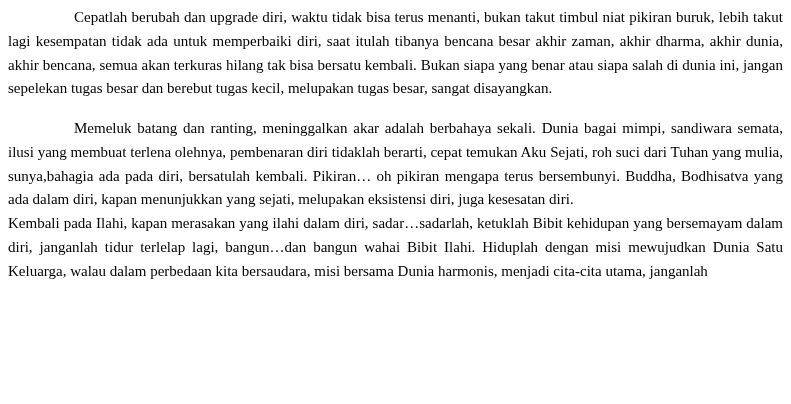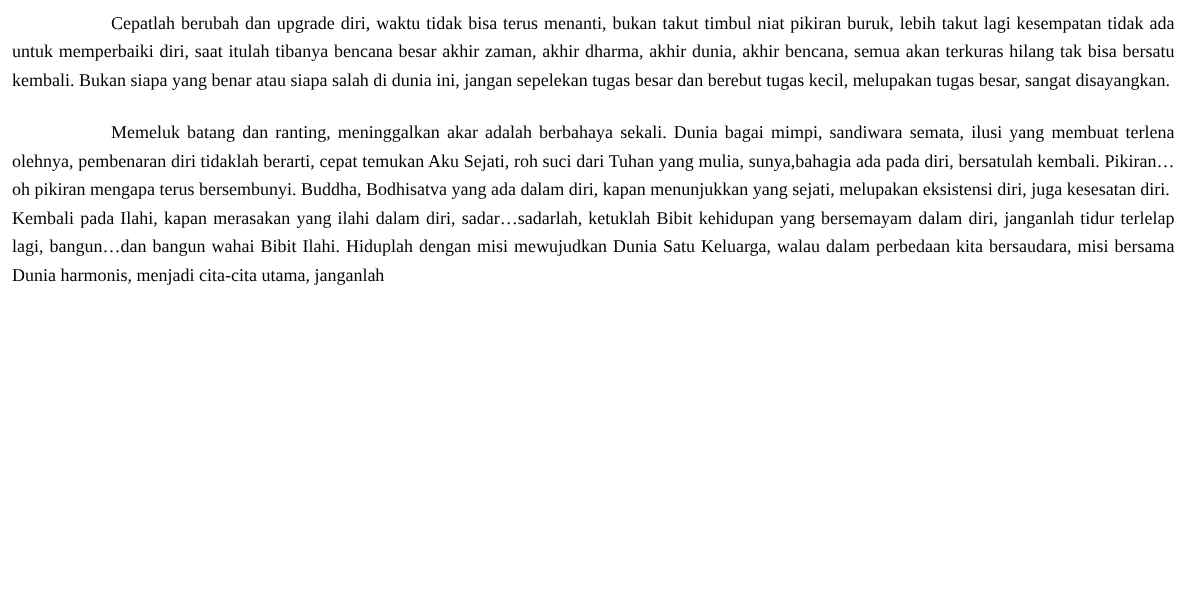--- a/index.html
+++ b/index.html
@@ -14,21 +14,21 @@
     color: #000000;
     overflow: hidden;
   }
   .page {
     width: 791px;
     height: 404px;
     box-sizing: border-box;
     padding: 6px 8px 0 8px;
   }
   .para {
-    font-size: 12px;
+    font-size: 15px;
     line-height: 1.585;
     text-align: justify;
     text-justify: inter-word;
     margin: 0;
     hyphens: none;
   }
   .para.indented {
     text-indent: 66px;
   }
   .gap {

